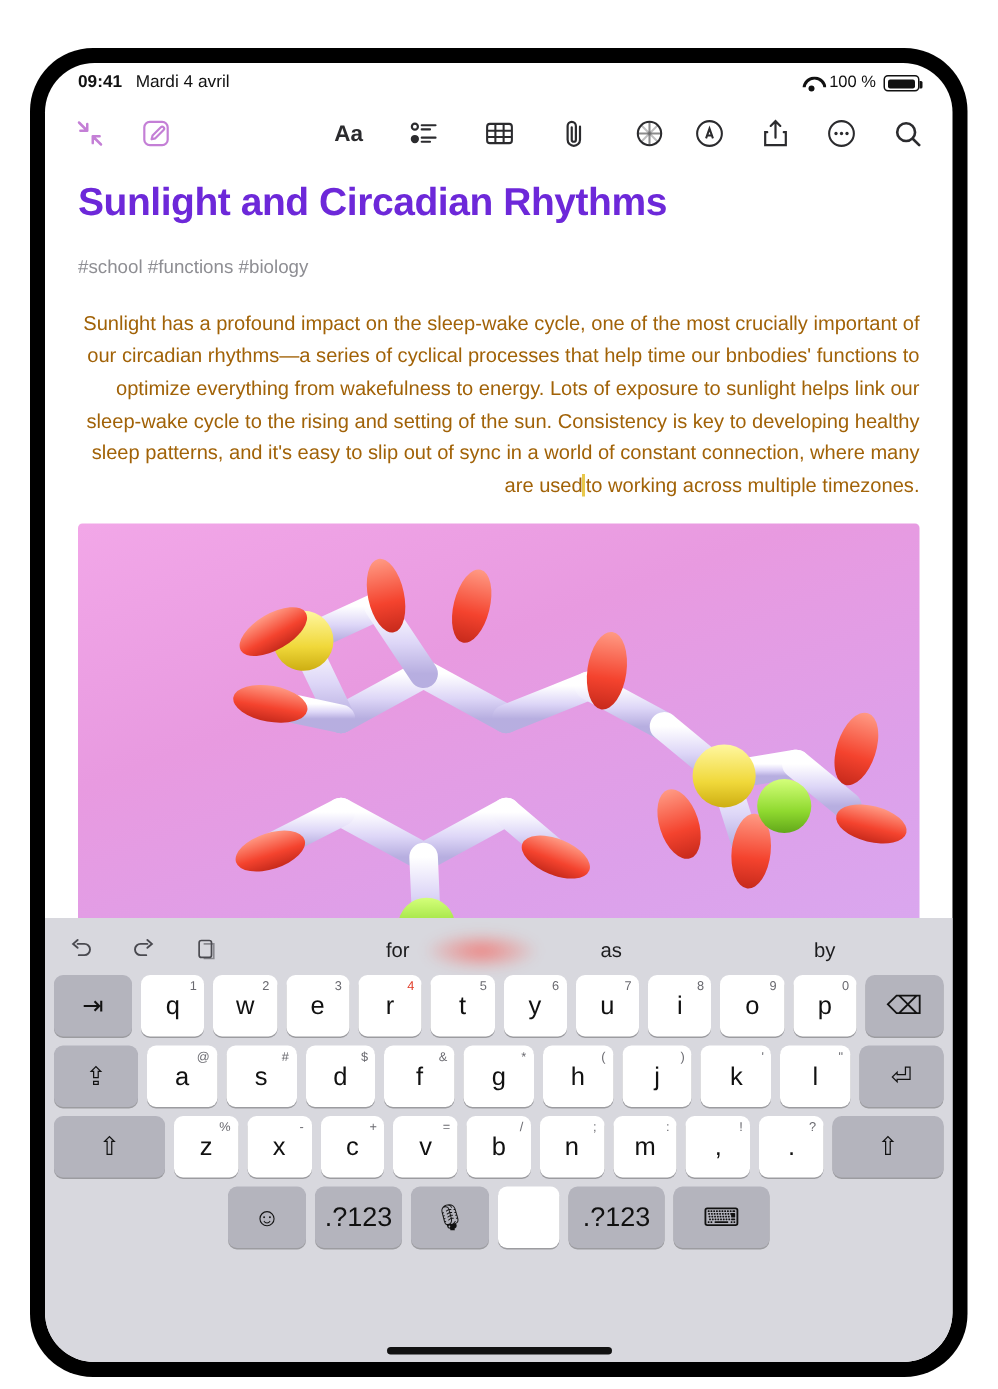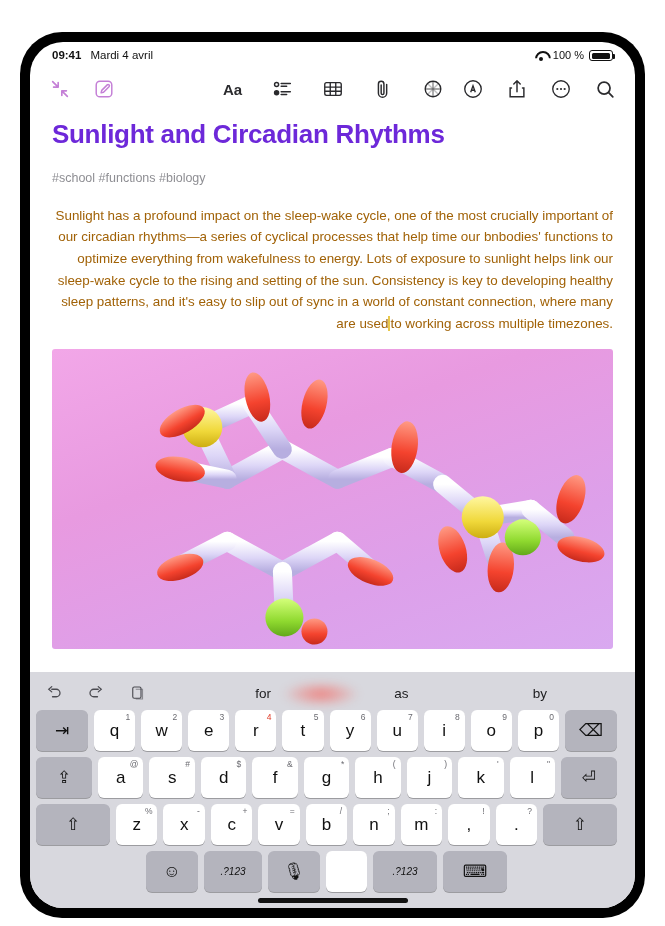--- a/index.html
+++ b/index.html
@@ -162,23 +162,23 @@
     background: linear-gradient(160deg, #f2a7e8 0%, #e89ae0 35%, #dda0ea 70%, #d9a9f0 100%);
     position: relative;
     overflow: hidden;
   }
   .mol { position: absolute; inset: 0; }
 
   
   .keyboard {
     position: absolute;
     left: 0; right: 0; bottom: 0;
-    height: 236px;
+    height: 296px;
     background: #d8d8de;
-    padding: 4px 18px 8px 6px;
+    padding: 4px 6px 8px 6px;
   }
   .predbar {
     height: 34px;
     display: flex;
     align-items: center;
     padding: 0 8px;
     position: relative;
   }
   .pred-icons { display: flex; align-items: center; gap: 22px; width: 150px; }
   .pred-ico { width: 20px; height: 20px; color: #4a4a50; display: flex; align-items: center; justify-content: center; }
@@ -220,21 +220,21 @@
     color: #111;
     flex: 0 0 auto;
   }
   .key.wide-tab { flex: 0 0 52px; }
   .key.wide-del { flex: 0 0 52px; }
   .key.caps { flex: 0 0 56px; }
   .key.ret { flex: 0 0 56px; }
   .key.shift-l { flex: 0 0 74px; }
   .key.shift-r { flex: 0 0 74px; }
   .key.spacebar { flex: 1 1 auto; background: #fff; }
-  .key.small { font-size: 10px; font-style: italic; }
+  .key.small { font-size: 18px; }
   .r4 .key { flex: 0 0 auto; }
   .r4 { gap: 6px; }
   .key.b-emoji { flex: 0 0 52px; }
   .key.b-123 { flex: 0 0 58px; }
   .key.b-mic { flex: 0 0 52px; }
   .key.b-123r { flex: 0 0 64px; }
   .key.b-kbd { flex: 0 0 64px; }
   .home-indicator {
     position: absolute;
     left: 50%; transform: translateX(-50%);

